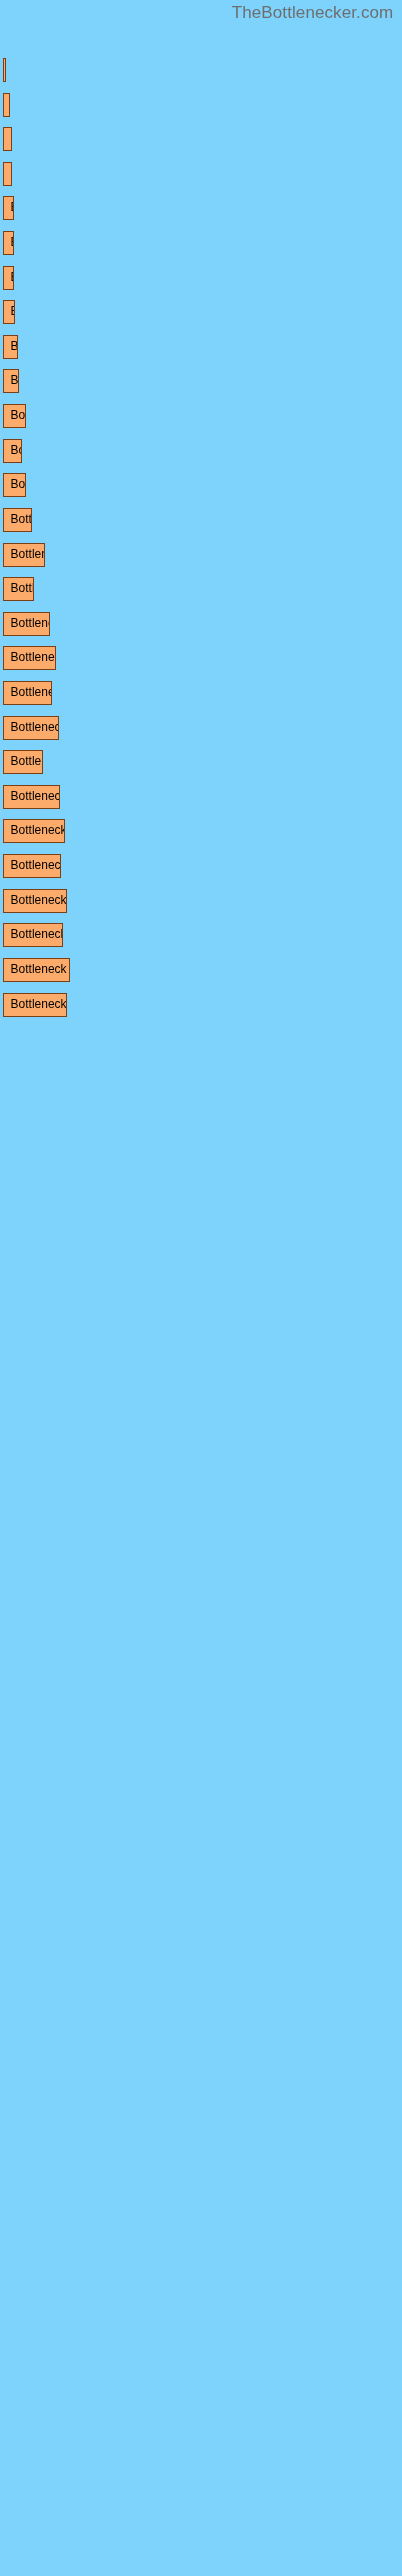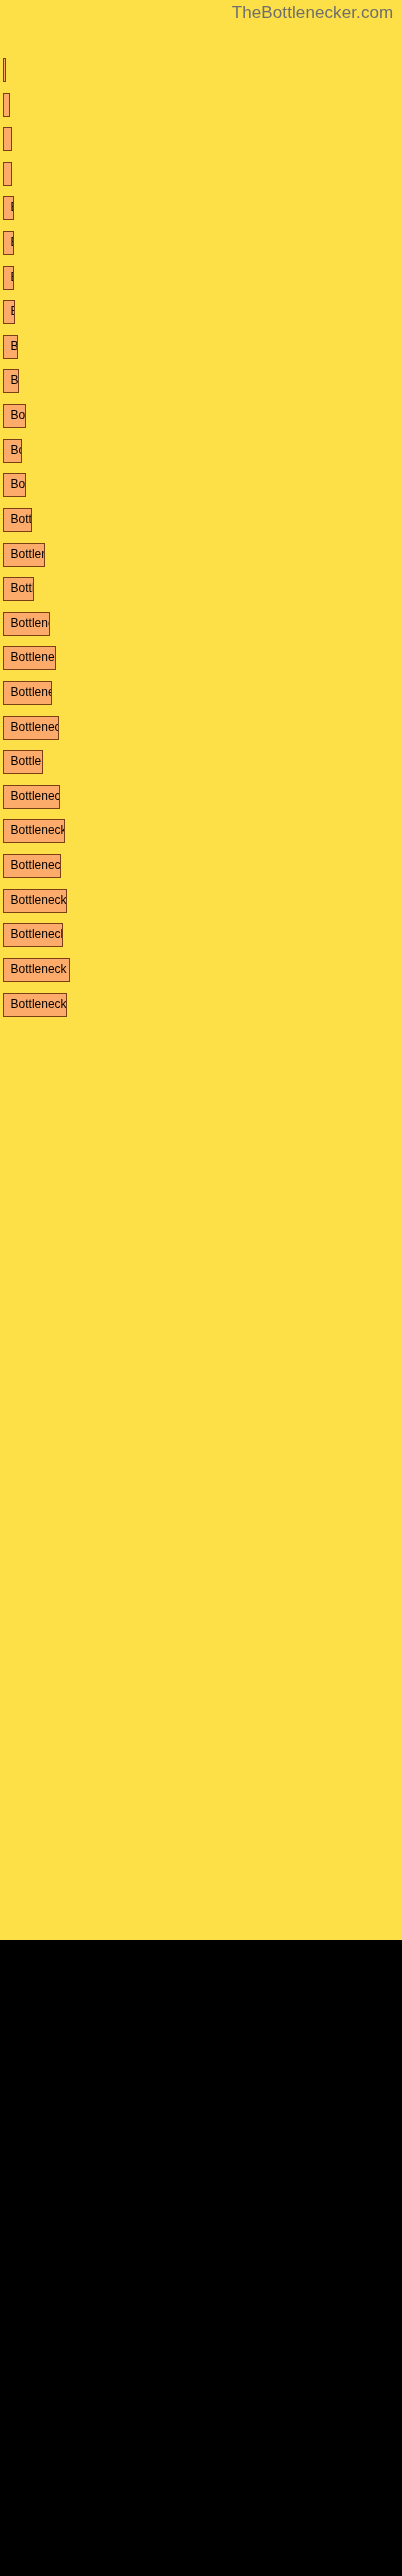--- a/index.html
+++ b/index.html
@@ -14,22 +14,22 @@
     position: relative;
     overflow: hidden;
     font-family: "Liberation Sans", sans-serif;
   }
 
   #chart-root {
     position: absolute;
     left: 0;
     top: 0;
     width: 403px;
-    height: 1940px;
-    background: #fde047;
+    height: 2576px;
+    background: #7dd3fc;
   }
 
   
   .site-title {
     position: absolute;
     top: 1.6px;
     right: 9.7px;
     font-family: "Liberation Sans", sans-serif;
     font-size: 17px;
     line-height: 21px;

